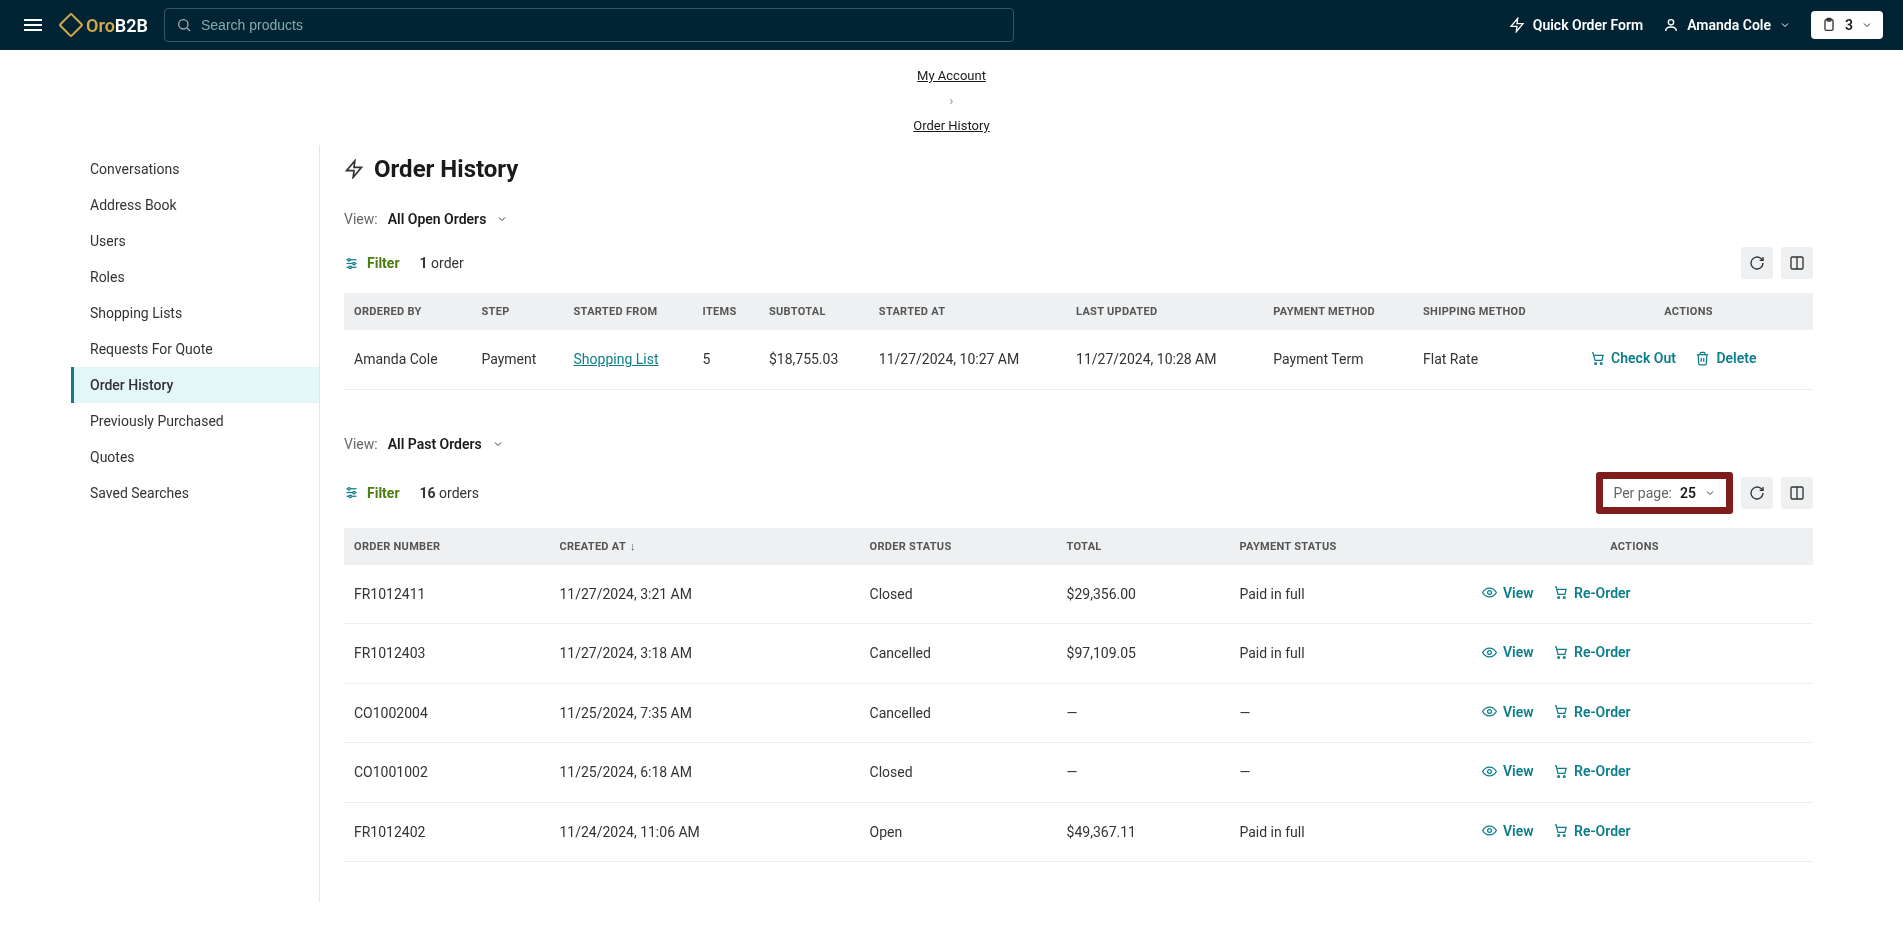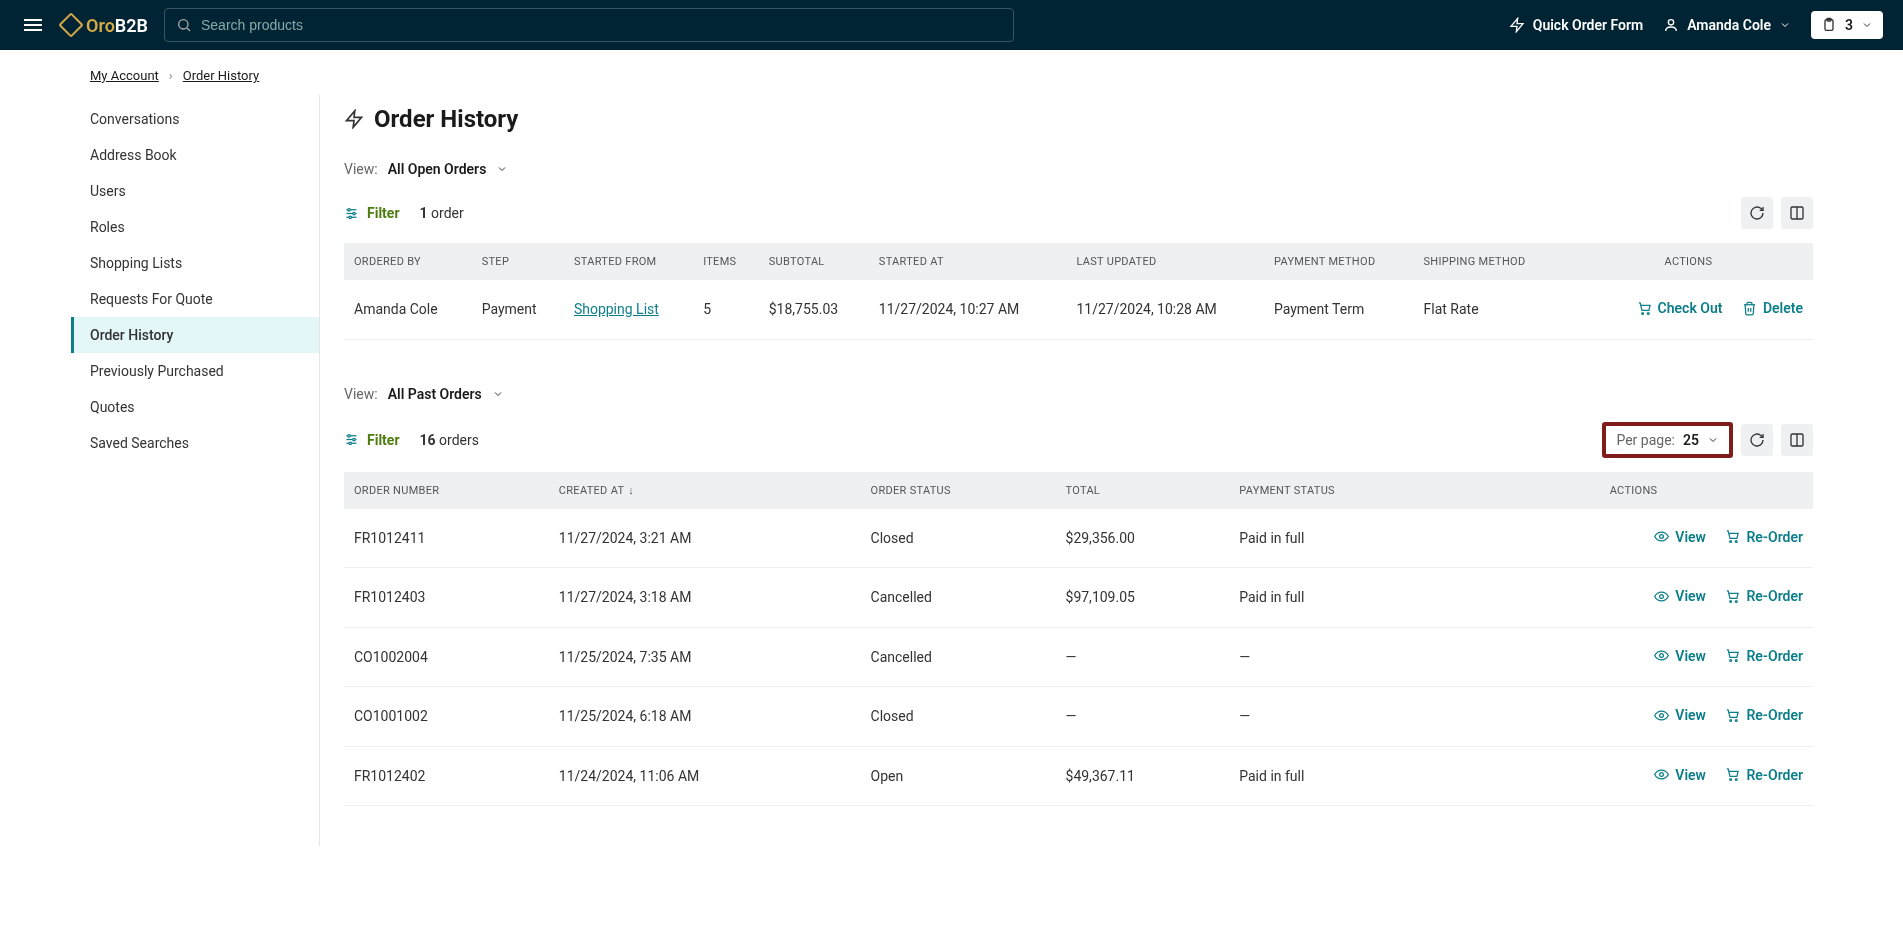--- a/index.html
+++ b/index.html
@@ -17,21 +17,21 @@
 .search-wrap svg { position: absolute; left: 12px; top: 50%; transform: translateY(-50%); }
 .search-input { width: 100%; background: transparent; border: 1px solid #3a5560; border-radius: 4px; color: #fff; padding: 8px 12px 8px 36px; font-size: 14px; }
 .search-input::placeholder { color: #8aa; }
 .header-right { display: flex; align-items: center; gap: 20px; margin-left: auto; }
 .header-link { display: flex; align-items: center; gap: 8px; cursor: pointer; font-weight: 600; font-size: 14px; }
 .cart-btn { background: #fff; color: #1a1a1a; border-radius: 4px; padding: 6px 10px; display: flex; align-items: center; gap: 8px; font-weight: 600; cursor: pointer; }
 
 
 .container { display: flex; padding: 0 90px; }
 .breadcrumb-wrap { padding: 18px 90px 12px; }
-.breadcrumb { display: flex; align-items: center; gap: 10px; font-size: 13px; }
+.breadcrumb { display: flex; align-items: center; gap: 10px; font-size: 13px; flex-direction: column; }
 .breadcrumb a { color: #1a1a1a; text-decoration: underline; }
 .breadcrumb .chev { color: #888; }
 
 .sidebar { width: 230px; border-right: 1px solid #e5e5e5; padding-top: 6px; flex-shrink: 0; }
 .sidebar-item { padding: 10px 0 10px 0; cursor: pointer; font-size: 14px; color: #333; }
 .sidebar-item.active { background: #e3f6f8; border-left: 3px solid #0c7e8a; padding-left: 16px; margin-left: -19px; margin-right: -0px; font-weight: 500; }
 
 .main { flex: 1; padding: 10px 0 40px 24px; }
 .page-title { display: flex; align-items: center; gap: 10px; font-size: 24px; font-weight: 700; margin-bottom: 28px; }
 
@@ -39,31 +39,31 @@
 .view-label { color: #666; }
 .view-value { font-weight: 600; }
 
 .toolbar { display: flex; align-items: center; margin-bottom: 14px; }
 .toolbar-left { display: flex; align-items: center; gap: 20px; }
 .filter-btn { display: flex; align-items: center; gap: 8px; color: #4d7c0f; font-weight: 700; cursor: pointer; }
 .count-text { color: #333; }
 .count-text b { font-weight: 700; }
 .toolbar-right { margin-left: auto; display: flex; align-items: center; gap: 8px; }
 .icon-btn { width: 32px; height: 32px; background: #eef0f2; border-radius: 3px; display: flex; align-items: center; justify-content: center; cursor: pointer; }
-.perpage { border: 4px solid #7f1d1d; border-radius: 3px; padding: 6px 10px; display: flex; align-items: center; gap: 8px; cursor: pointer; font-size: 14px; }
+.perpage { border: 7px solid #7f1d1d; border-radius: 3px; padding: 6px 10px; display: flex; align-items: center; gap: 8px; cursor: pointer; font-size: 14px; }
 .perpage .lbl { color: #666; }
 .perpage .val { font-weight: 600; }
 
 
 table { width: 100%; border-collapse: collapse; }
-thead th { background: #eef0f2; text-align: left; font-size: 11px; font-weight: 400; color: #555; letter-spacing: 0.3px; padding: 12px 10px; text-transform: uppercase; }
+thead th { background: #eef0f2; text-align: left; font-size: 11px; font-weight: 700; color: #555; letter-spacing: 0.3px; padding: 12px 10px; text-transform: uppercase; }
 thead th.right { text-align: center; }
 tbody td { padding: 20px 10px; border-bottom: 1px solid #eee; font-size: 14px; color: #333; vertical-align: middle; }
 .link-cell { color: #0c7e8a; text-decoration: underline; cursor: pointer; }
-.actions-cell { text-align: right; white-space: nowrap; }
+.actions-cell { text-align: left; white-space: nowrap; }
 .act { display: inline-flex; align-items: center; gap: 6px; color: #0c7e8a; font-weight: 600; cursor: pointer; margin-left: 16px; font-size: 14px; }
 .section-gap { height: 46px; }
 
 svg { display: block; }
 .sort-arrow { display: inline-block; margin-left: 4px; }
 </style>
 </head>
 <body>
 
 <div class="header">

